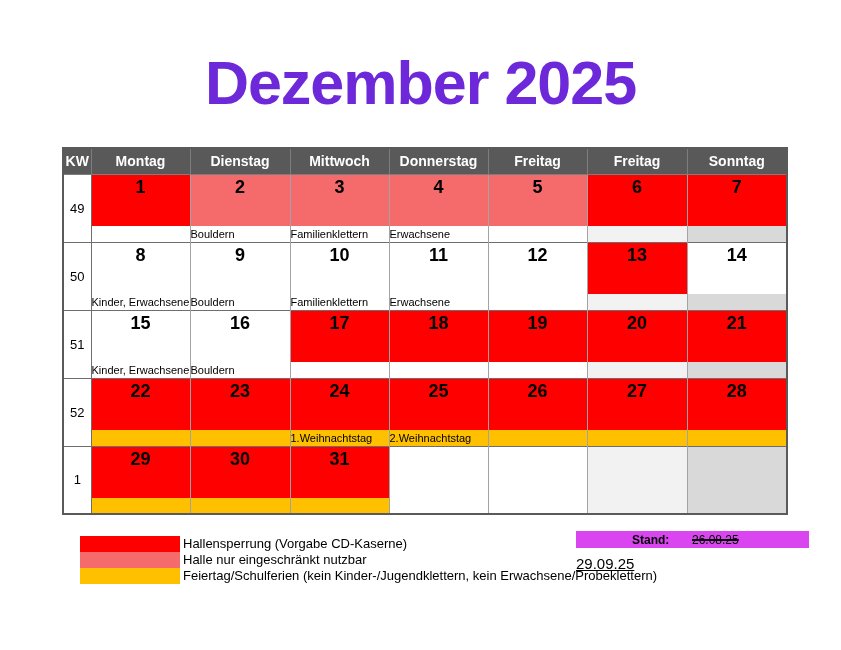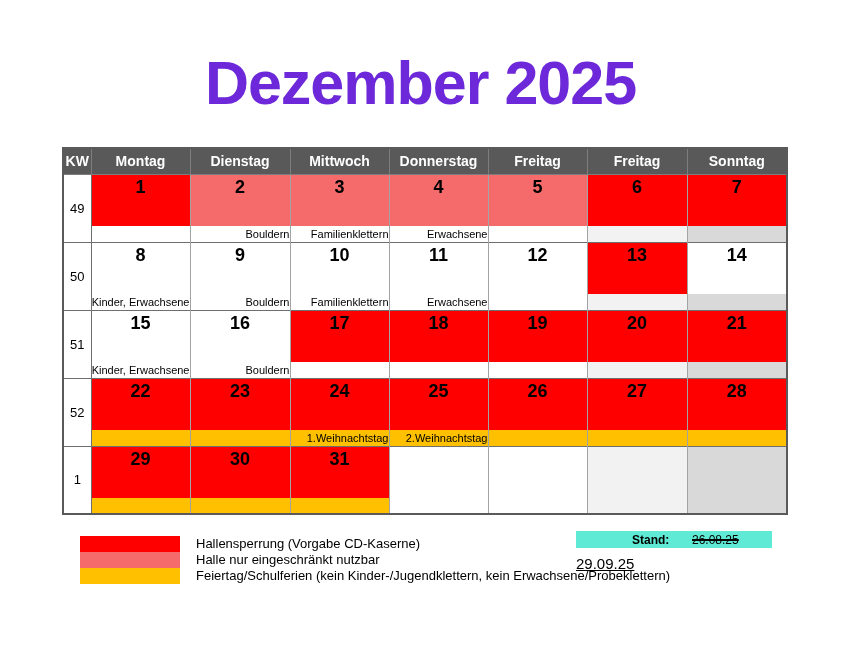--- a/index.html
+++ b/index.html
@@ -28,36 +28,36 @@
     background:#ffffff; text-align:center; vertical-align:middle;
     font-size:13px; color:#000; border:1px solid #6e6e6e;
   }
   tr.r-day td.day {
     height:52px; vertical-align:top; text-align:center;
     font-weight:bold; font-size:18px; padding-top:2px; color:#000;
     border-left:1px solid #a3a3a3; border-right:1px solid #a3a3a3;
     border-top:1px solid #6e6e6e;
   }
   tr.r-label td.lbl {
-    height:16px; font-size:11px; color:#000; text-align:right;
+    height:16px; font-size:11px; color:#000; text-align:left;
     vertical-align:middle; white-space:nowrap;
     border-left:1px solid #a3a3a3; border-right:1px solid #a3a3a3;
   }
   .bg-red       { background:#FF0000; }
   .bg-pink      { background:#F56B6B; }
   .bg-orange    { background:#FFC000; }
   .bg-white     { background:#FFFFFF; }
   .bg-lightgray { background:#F2F2F2; }
   .bg-gray      { background:#D9D9D9; }
   .legend { position:absolute; left:80px; top:536px; }
   .legend-row { display:flex; height:16px; align-items:center; }
   .swatch { width:100px; height:16px; flex:0 0 100px; }
-  .legend-text { font-size:13px; line-height:16px; margin-left:16px; white-space:nowrap; color:#000; }
+  .legend-text { font-size:13px; line-height:16px; margin-left:3px; white-space:nowrap; color:#000; }
   .stand { position:absolute; left:576px; top:531px; font-size:12px; color:#000; }
-  .stand-bar { position:relative; width:196px; height:17px; background:#5eead4; }
+  .stand-bar { position:relative; width:233px; height:17px; background:#d946ef; }
   .stand-label { position:absolute; left:56px; top:2px; font-weight:bold; }
   .stand-old {
     position:absolute; left:110px; top:2px; padding:0 6px;
     text-decoration:line-through; text-decoration-thickness:2px;
   }
   .stand-new { margin-top:7px; font-size:15px;text-decoration:underline; }
 </style>
 </head>
 <body>
 

